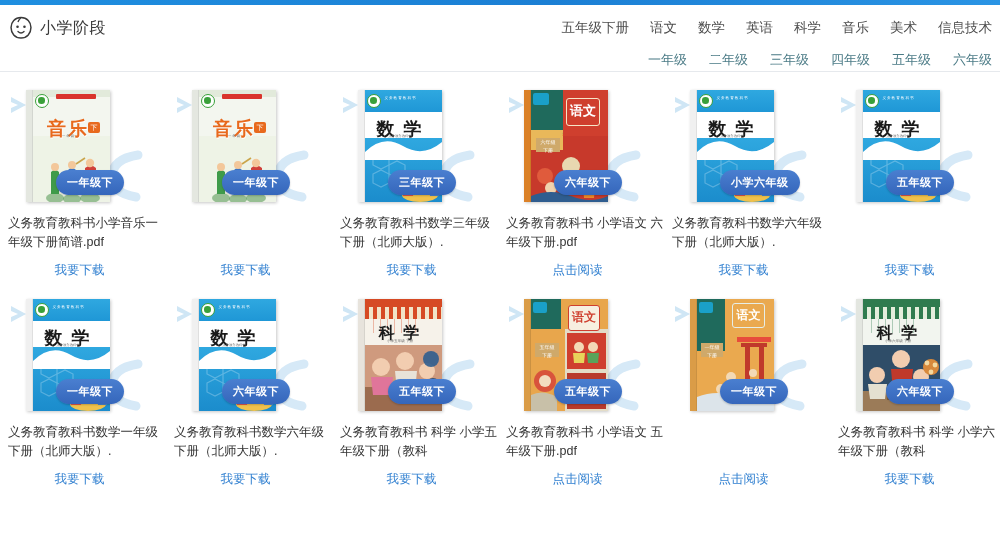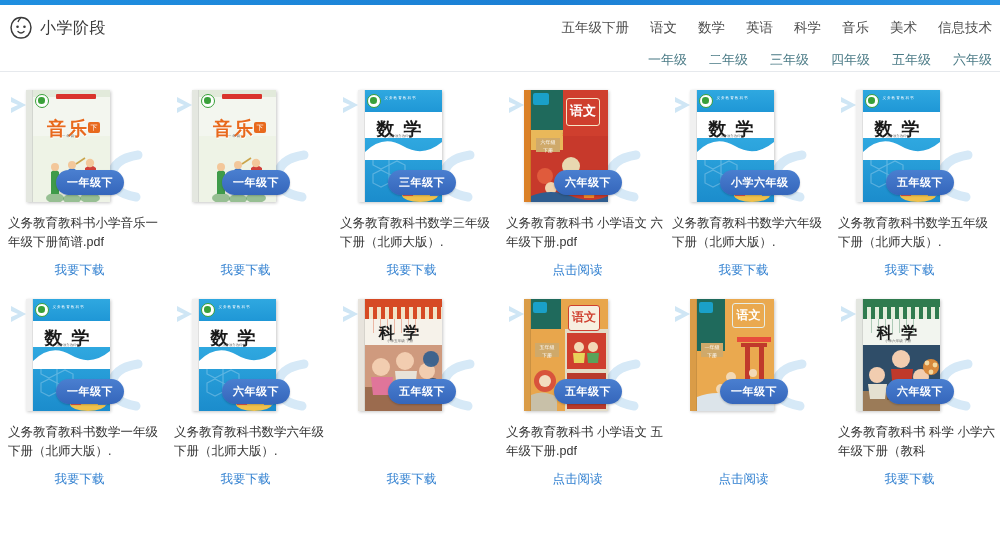--- a/index.html
+++ b/index.html
@@ -483,21 +483,20 @@
         <div class="cov-title" style="top:27px;font-size:18px;color:#1a1a1a;">数 学</div>
         <div class="cov-sub" style="top:44px;">义务教育教科书</div>
         <div style="position:absolute;left:7px;top:6px;width:70px;text-align:center;font-size:3.6px;color:#fff;">义 务 教 育 教 科 书</div>
       </div>
         <div class="eco-badge"></div>
       </div>
     </div>
 
     <div class="pill">五年级下</div>
 
-    <div class="title">义务教育教科书数学五年级下册（北师大版）.</div>
 
     <a href="#" class="action">我要下载</a>
   </div>
     <div class="card">
     <svg class="deco-chevron" viewBox="0 0 28 22">
       <path d="M1 3 L16 11 L1 19 L1 14 L8 11 L1 8 Z" fill="#cfe6f5"></path>
     </svg>
     <svg class="deco-swoosh" viewBox="0 0 56 56">
       <path d="M44 6 Q18 10 18 28 Q18 44 42 48" fill="none" stroke="#d6e9f7" stroke-width="9" stroke-linecap="round"></path>
     </svg>
@@ -619,20 +618,21 @@
         <div class="cov-title" style="top:24px;font-size:16px;color:#1a1a1a;">科 学</div>
         <div class="cov-sub" style="top:40px;font-size:3.6px;">小学五年级 下册</div>
         <div style="position:absolute;left:9px;top:20px;width:50px;height:14px;background:repeating-linear-gradient(90deg,transparent 0 6px,#d64a24 6px 7px);opacity:0.35;"></div>
       </div>
 
       </div>
     </div>
 
     <div class="pill">五年级下</div>
 
+    <div class="title">义务教育教科书 科学 小学五年级下册（教科</div>
 
     <a href="#" class="action">我要下载</a>
   </div>
     <div class="card">
     <svg class="deco-chevron" viewBox="0 0 28 22">
       <path d="M1 3 L16 11 L1 19 L1 14 L8 11 L1 8 Z" fill="#cfe6f5"></path>
     </svg>
     <svg class="deco-swoosh" viewBox="0 0 56 56">
       <path d="M44 6 Q18 10 18 28 Q18 44 42 48" fill="none" stroke="#d6e9f7" stroke-width="9" stroke-linecap="round"></path>
     </svg>

